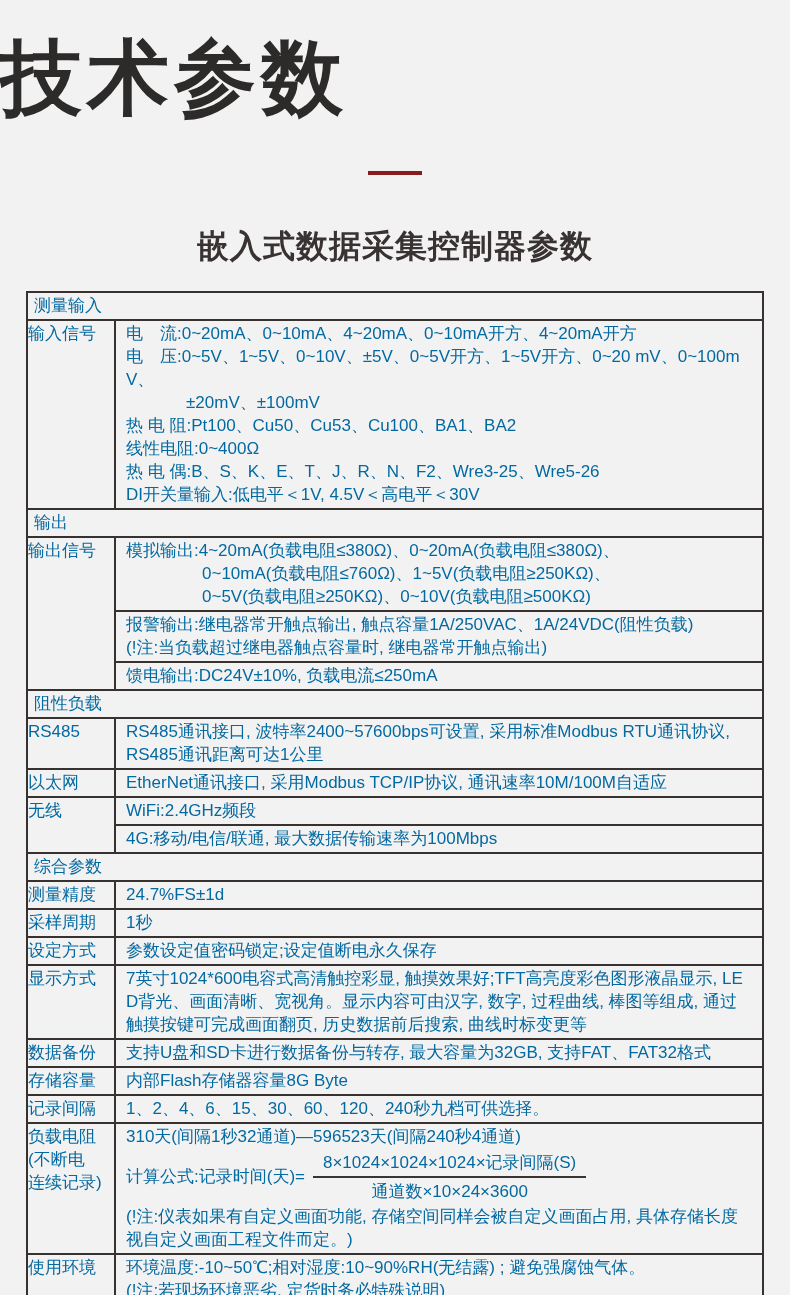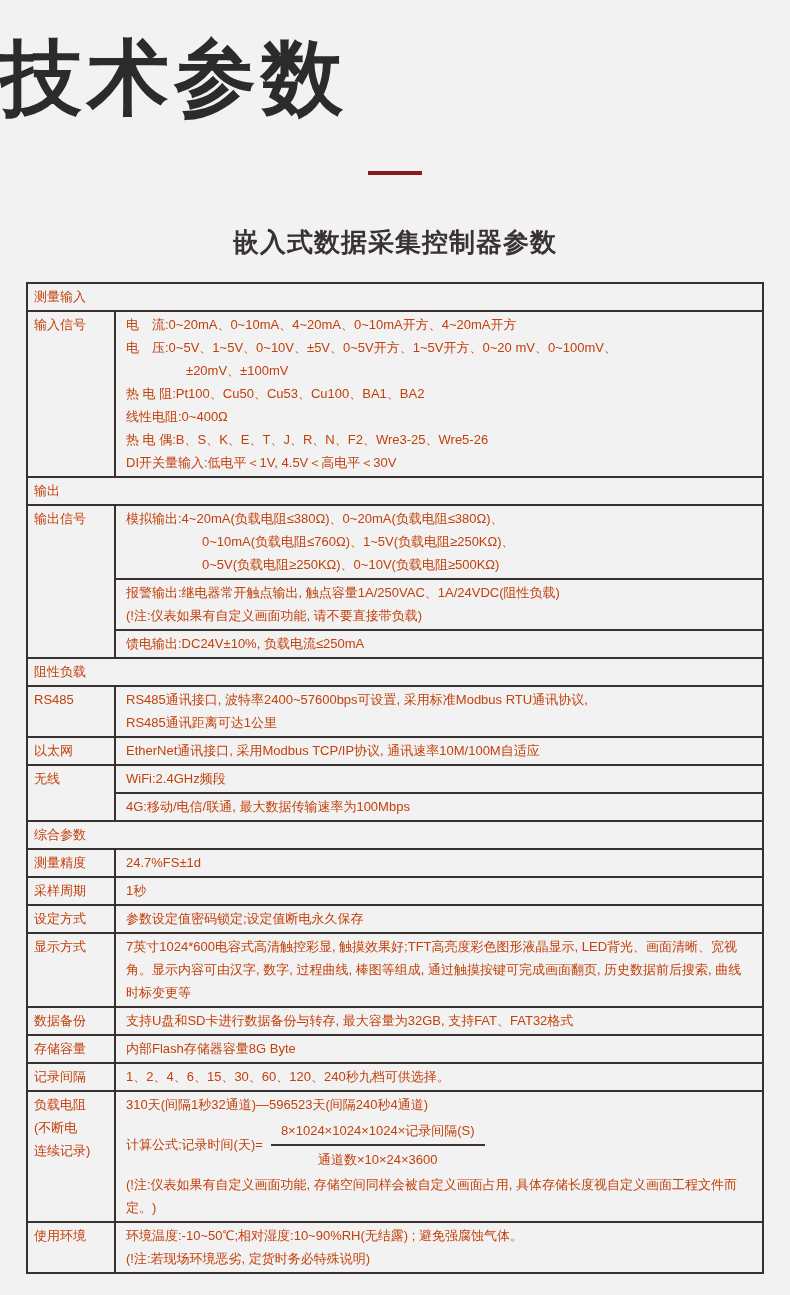--- a/index.html
+++ b/index.html
@@ -24,43 +24,43 @@
   }
   .title-divider {
     width: 54px;
     height: 4px;
     background: #871b1e;
     margin: 44px auto 0 auto;
   }
   .page-subtitle {
     margin: 50px 0 0 0;
     text-align: center;
-    font-size: 26px;
+    font-size: 32px;
     font-weight: 700;
     letter-spacing: 1px;
     color: #383332;
   }
 
   table.spec-table {
     width: 738px;
     margin: 22px auto 0 auto;
     border-collapse: collapse;
     table-layout: fixed;
   }
   .spec-table td {
     border: 2px solid #37312f;
     vertical-align: top;
-    font-size: 13px;
+    font-size: 17px;
     line-height: 23px;
     padding: 1px 8px 2px 10px;
-    color: #c2410c;
+    color: #0369a1;
     word-break: break-all;
   }
   .col-label { width: 88px; }
-  .spec-table td.label { padding-left: 6px; padding-right: 2px; }
+  .spec-table td.label { padding-left: 0; padding-right: 2px; }
   .spec-table td.section { padding-left: 6px; }
 
   .ln { white-space: normal; }
   .ind-a { padding-left: 60px; }
   .ind-b { padding-left: 76px; }
 
   .formula {
     display: flex;
     align-items: center;
     margin: 3px 0 2px 0;
@@ -113,21 +113,21 @@
         <td class="label" rowspan="3">输出信号</td>
         <td class="value">
           <div class="ln">模拟输出:4~20mA(负载电阻≤380Ω)、0~20mA(负载电阻≤380Ω)、</div>
           <div class="ln ind-b">0~10mA(负载电阻≤760Ω)、1~5V(负载电阻≥250KΩ)、</div>
           <div class="ln ind-b">0~5V(负载电阻≥250KΩ)、0~10V(负载电阻≥500KΩ)</div>
         </td>
       </tr>
       <tr>
         <td class="value">
           <div class="ln">报警输出:继电器常开触点输出, 触点容量1A/250VAC、1A/24VDC(阻性负载)</div>
-          <div class="ln">(!注:仪表如果有自定义画面功能, 请不要直接带负载)</div>
+          <div class="ln">(!注:当负载超过继电器触点容量时, 继电器常开触点输出)</div>
         </td>
       </tr>
       <tr>
         <td class="value">馈电输出:DC24V±10%, 负载电流≤250mA</td>
       </tr>
 
       <tr>
         <td class="section" colspan="2">阻性负载</td>
       </tr>
       <tr>

